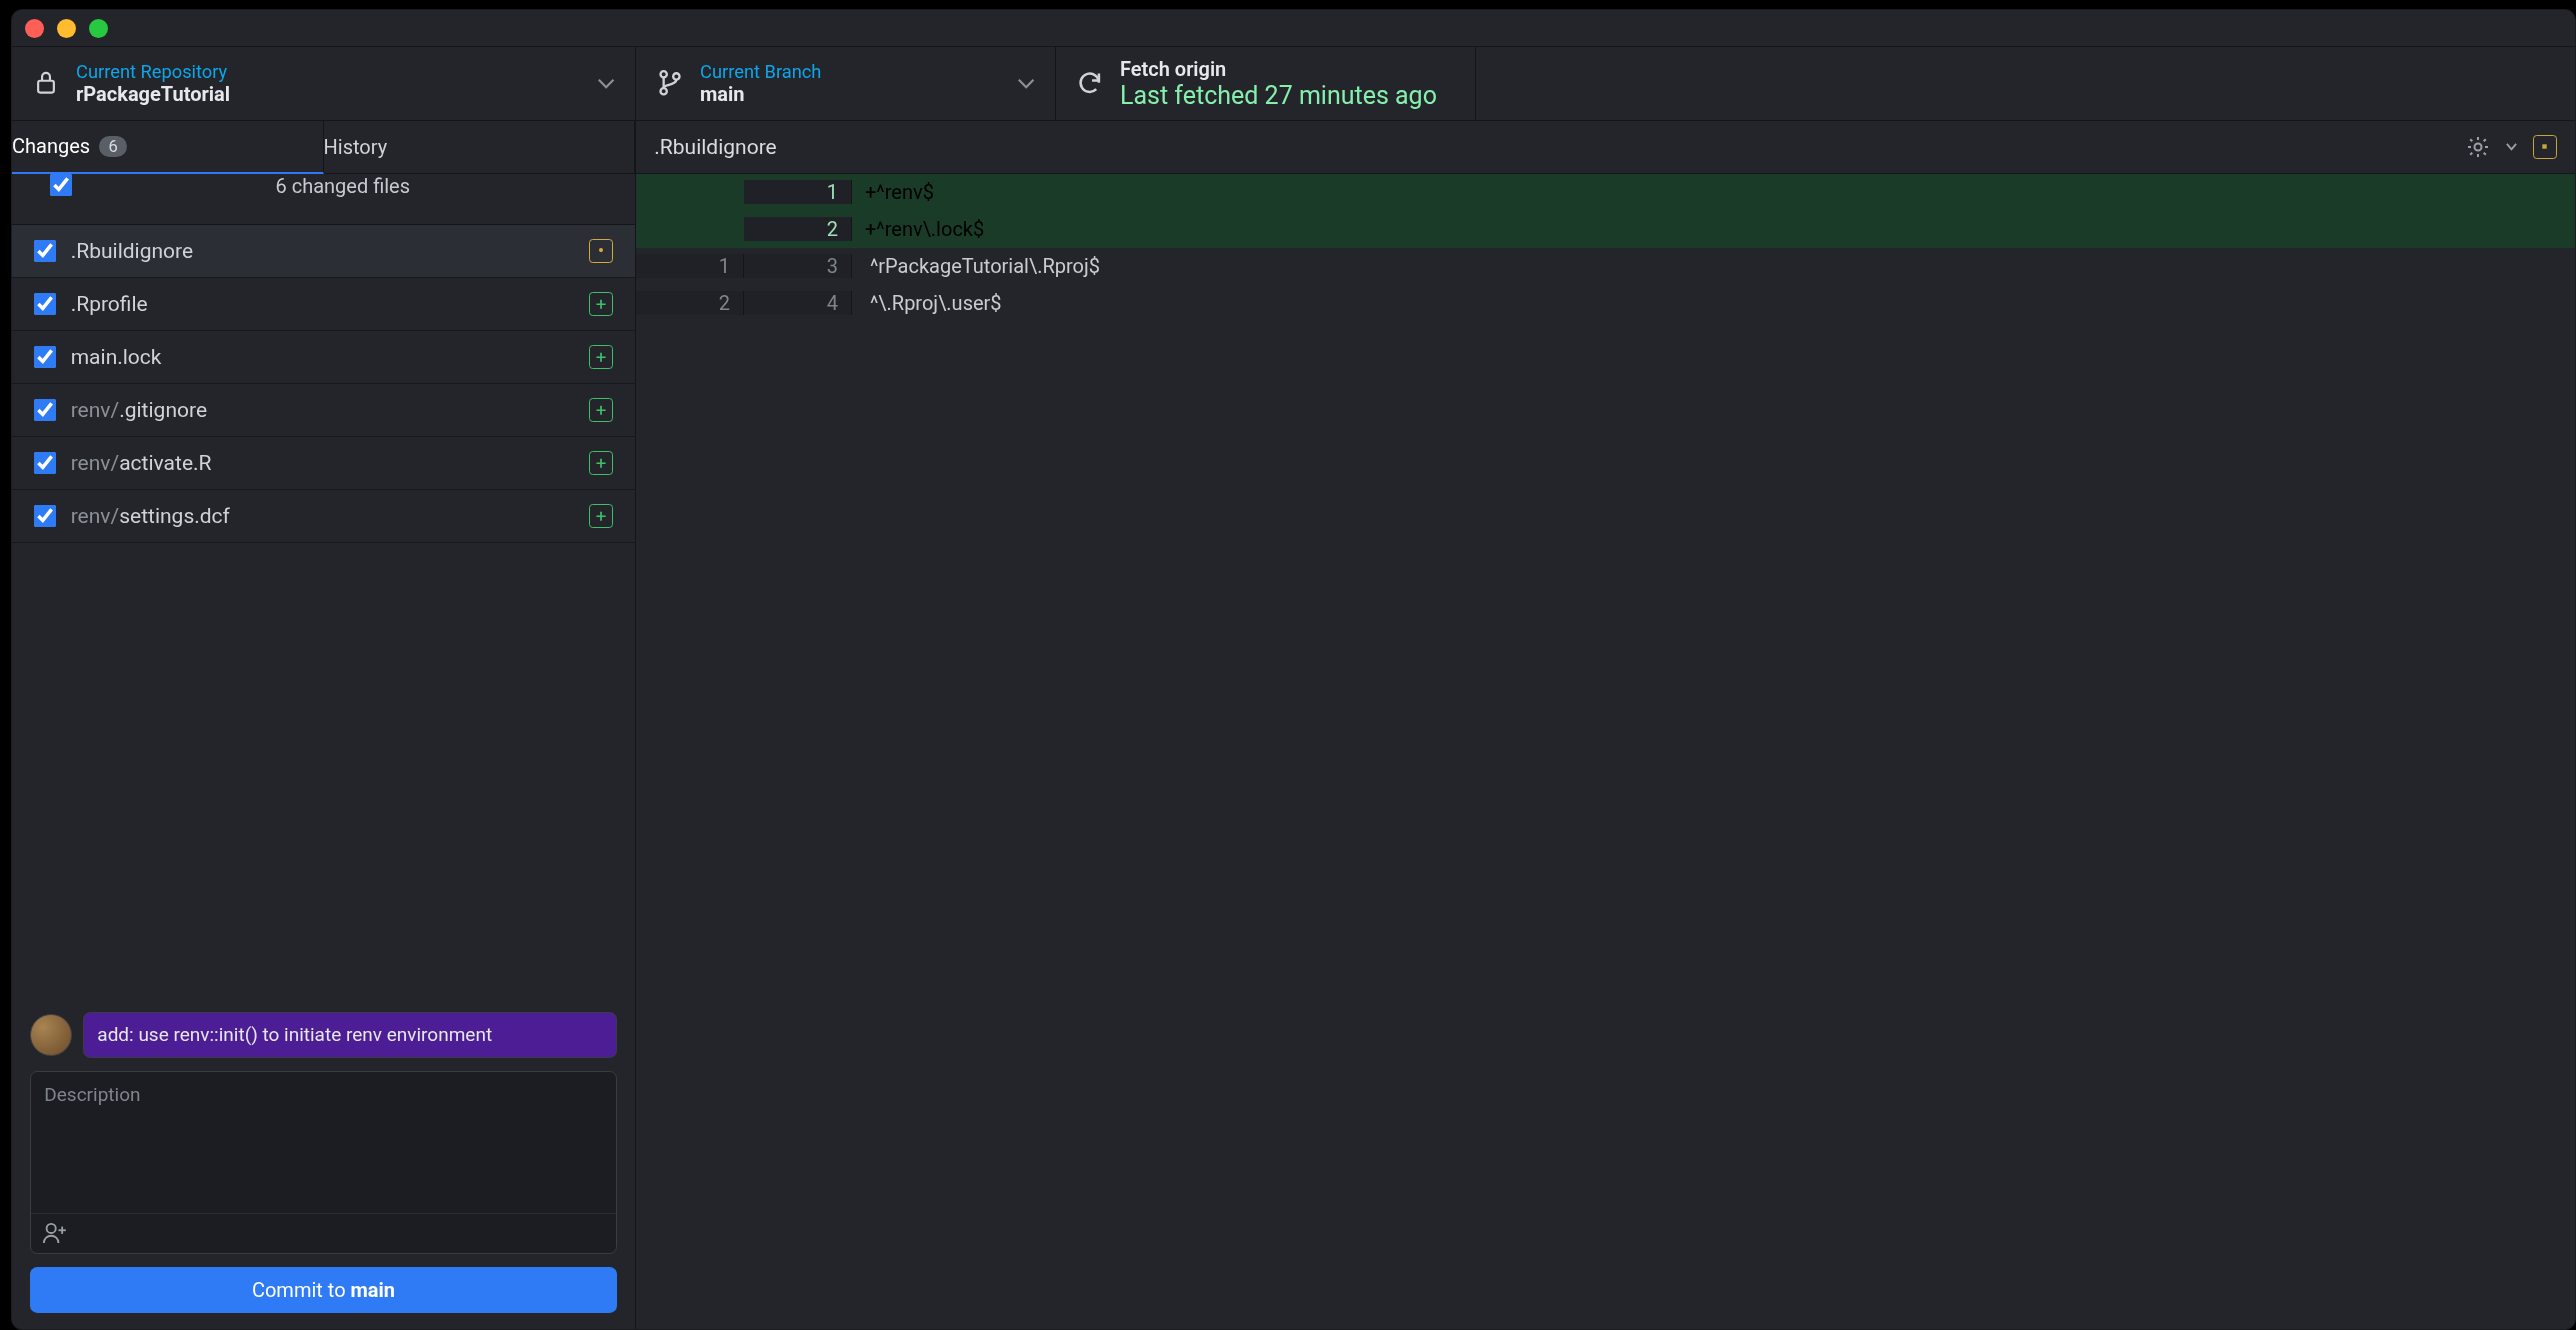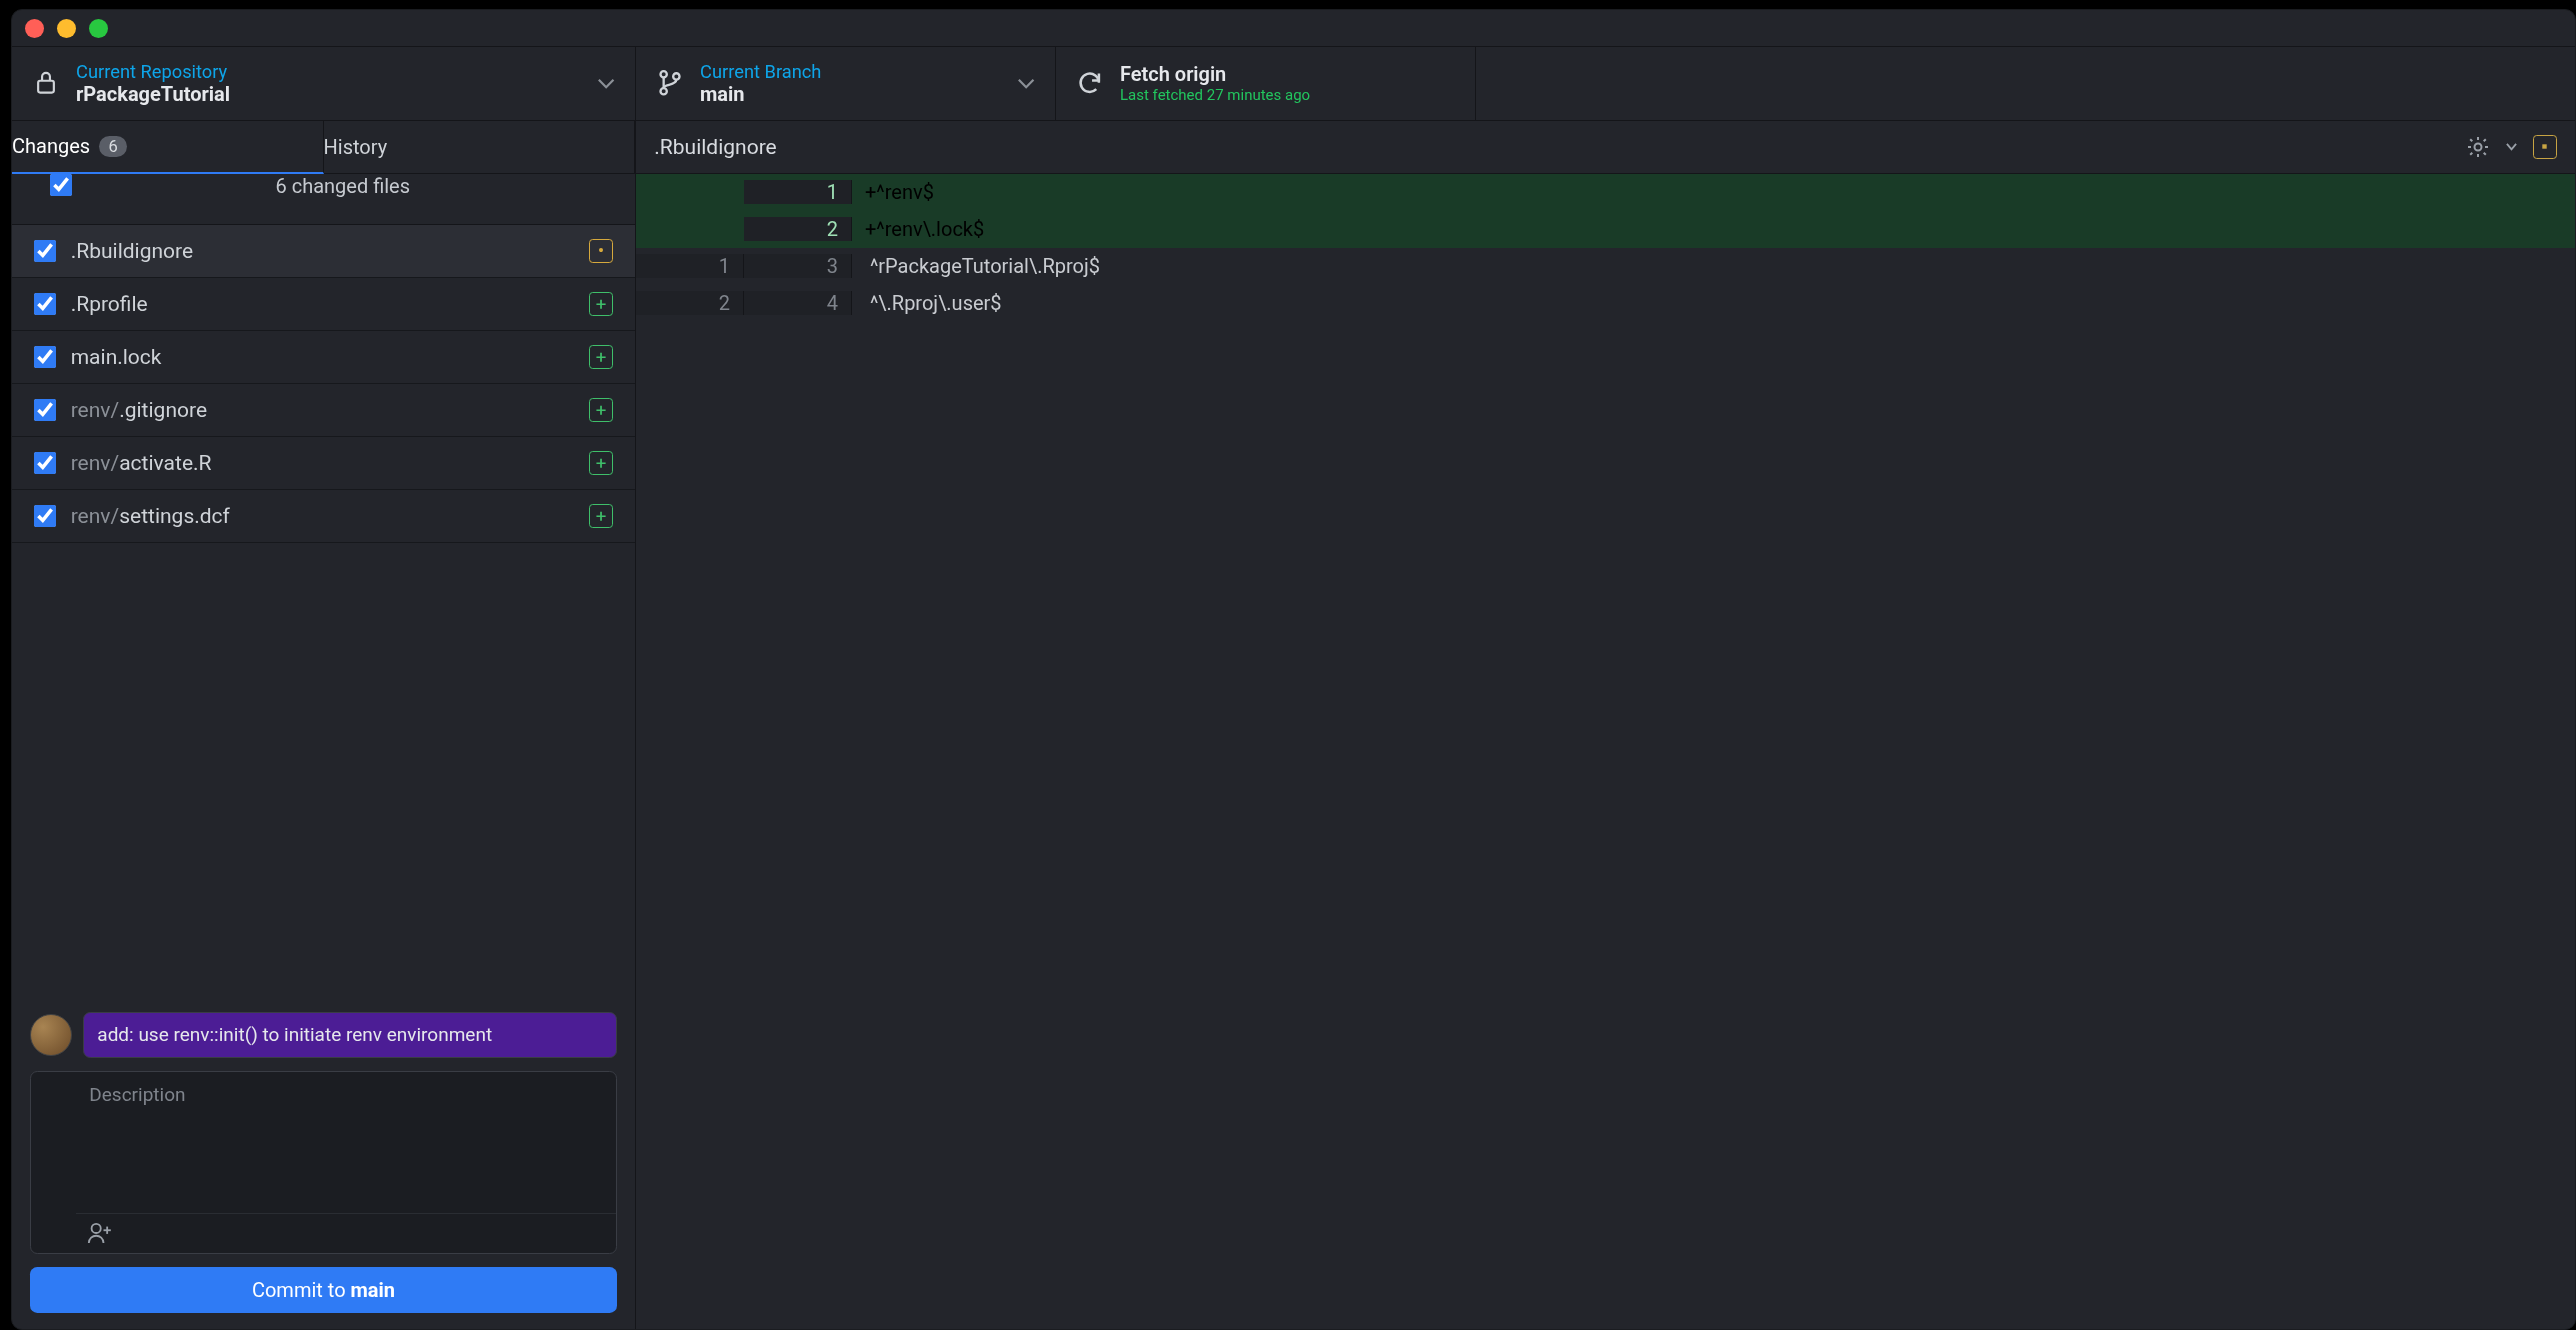--- a/index.html
+++ b/index.html
@@ -16,21 +16,21 @@
 
   
   .toolbar { display:flex; border-top:0.9px solid #141519; border-bottom:0.9px solid #141519; height:75px;}
   .tool-seg { display:flex; align-items:center; padding:0 20px; border-right:0.9px solid #141519; color:#c9ccd1; position:relative; }
   .tool-seg.repo{ width:624px; }
   .tool-seg.branch{ width:420px; }
   .tool-seg.fetch{ width:420px; border-right:0.9px solid #141519;}
   .tool-ico{ width:27.5px; display:flex; justify-content:center; margin-right:16.5px; color:#cfd3d8;}
   .tool-txt .lbl{ font-size:18.3px; color:#0ea5e9; }
   .tool-txt .val{ font-size:20px; color:#e6e8ec; font-weight:700; }
-  .tool-txt .sub{ font-size:15px; color:#22c55e; }
+  .tool-txt .sub{ font-size:25px; color:#86efac; }
   .caret{ margin-left:auto; color:#8b9097; }
 
   
   .body{ flex:1; display:flex; min-height:0;}
   .sidebar{ width:624px; display:flex; flex-direction:column; border-right:0.9px solid #141519;}
   .tabs{ display:flex; height:53px; }
   .tab{ flex:1; display:flex; align-items:center; justify-content:flex-start; gap:9.2px; color:#cfd3d8; font-size:20px; border-right:0.9px solid #141519; border-bottom:0.9px solid #141519; cursor:pointer;}
   .tab.active{ border-bottom:2.8px solid #2f7bf5; color:#fff;}
   .badge{ background:#5a5e67; color:#d9dce0; border-radius:13px; padding:0.9px 9.2px; font-size:16.5px;}
   .summary-row{ height:51px; display:flex; align-items:flex-start; padding:0 38px; color:#c6cad0; font-size:20px; border-bottom:0.9px solid #141519;}
@@ -44,21 +44,21 @@
   .file-row .dim{ color:#8b9097;}
   .file-row .badge-ico{ width:24px;height:24px;border:1.8px solid; border-radius:3.7px; display:flex;align-items:center;justify-content:center; font-size:16.5px; font-weight:700;}
   .badge-mod{ border-color:#d6a93d; color:#d6a93d;}
   .badge-add{ border-color:#3fbf6a; color:#3fbf6a;}
 
   
   .commit-area{ padding:16.5px 18.3px 16.5px 18.3px; display:flex; flex-direction:column; gap:13px;}
   .commit-summary-row{ display:flex; gap:11px; align-items:center;}
   .avatar{ width:42px;height:42px;border-radius:50%; background: radial-gradient(circle at 30% 30%, #a88452, #6b4a28); border:0.9px solid #444;}
   .summary-input{ flex:1; height:46px; background:#4c1d95; border:0.9px solid #3a3d45; border-radius:7.3px; color:#e6e8ec; padding:0 13px; font-size:19px;}
-  .desc-box{ background:#1b1d22; border:0.9px solid #3a3d45; border-radius:7.3px; height:183px; display:flex; flex-direction:column;padding-left:45px;}
+  .desc-box{ background:#1b1d22; border:0.9px solid #3a3d45; border-radius:7.3px; height:183px; display:flex; flex-direction:column;}
   .desc-input{ flex:1; background:transparent; border:none; color:#e6e8ec; padding:11px 13px; font-size:19px; resize:none;}
   .desc-input::placeholder, .summary-input::placeholder{ color:#7f848c;}
   .coauthor-row{ height:40px; border-top:0.9px solid #2a2d33; display:flex; align-items:center; padding:0 11px;}
   .commit-btn{ height:46px; background:#2f7bf5; color:#fff; border:none; border-radius:7.3px; font-size:20px; cursor:pointer;}
   .commit-btn .strong{ font-weight:700;}
 
   
   .main{ flex:1; display:flex; flex-direction:column; background:#23252b;}
   .file-head{ height:53px; display:flex; align-items:center; padding:0 18.3px; color:#d8dbe0; font-size:21px; border-bottom:0.9px solid #141519;}
   .file-head .tools{ margin-left:auto; display:flex; gap:14.7px; color:#9aa0a8;}

